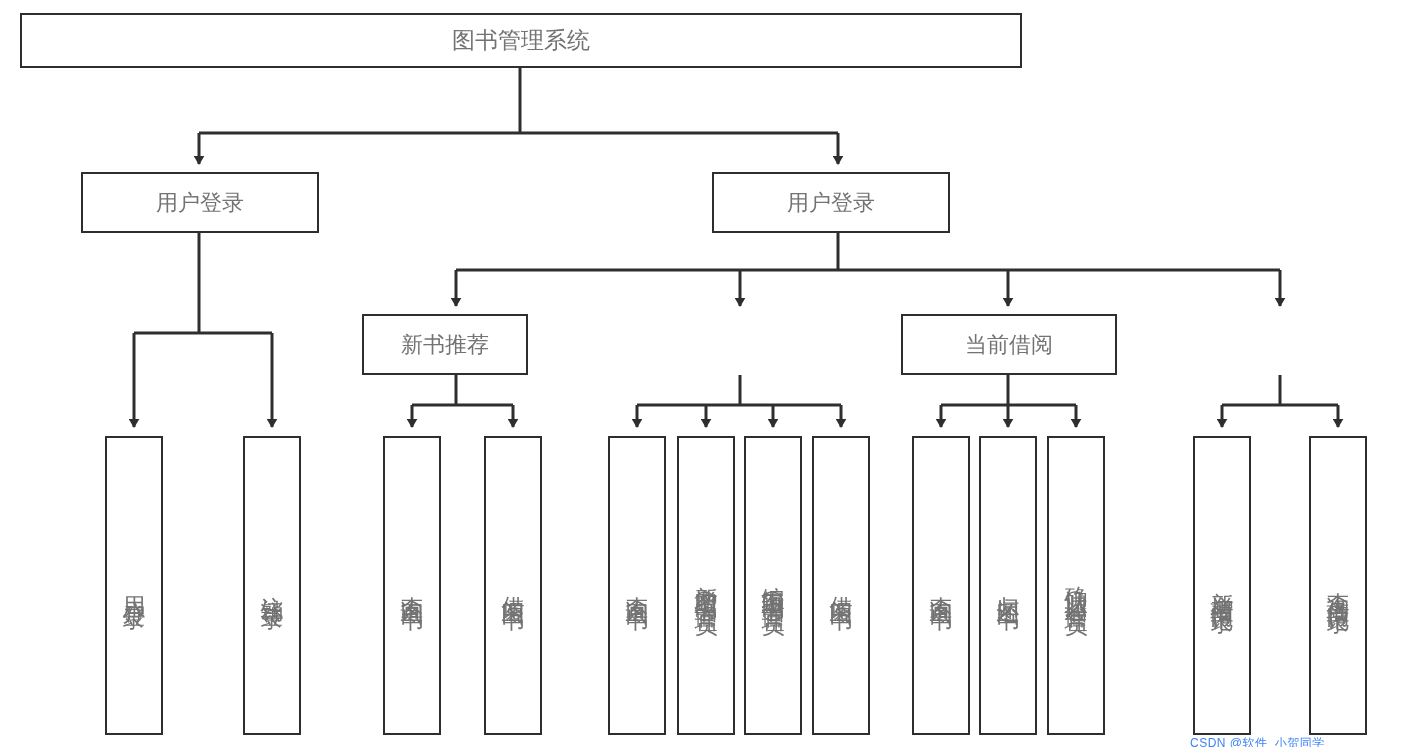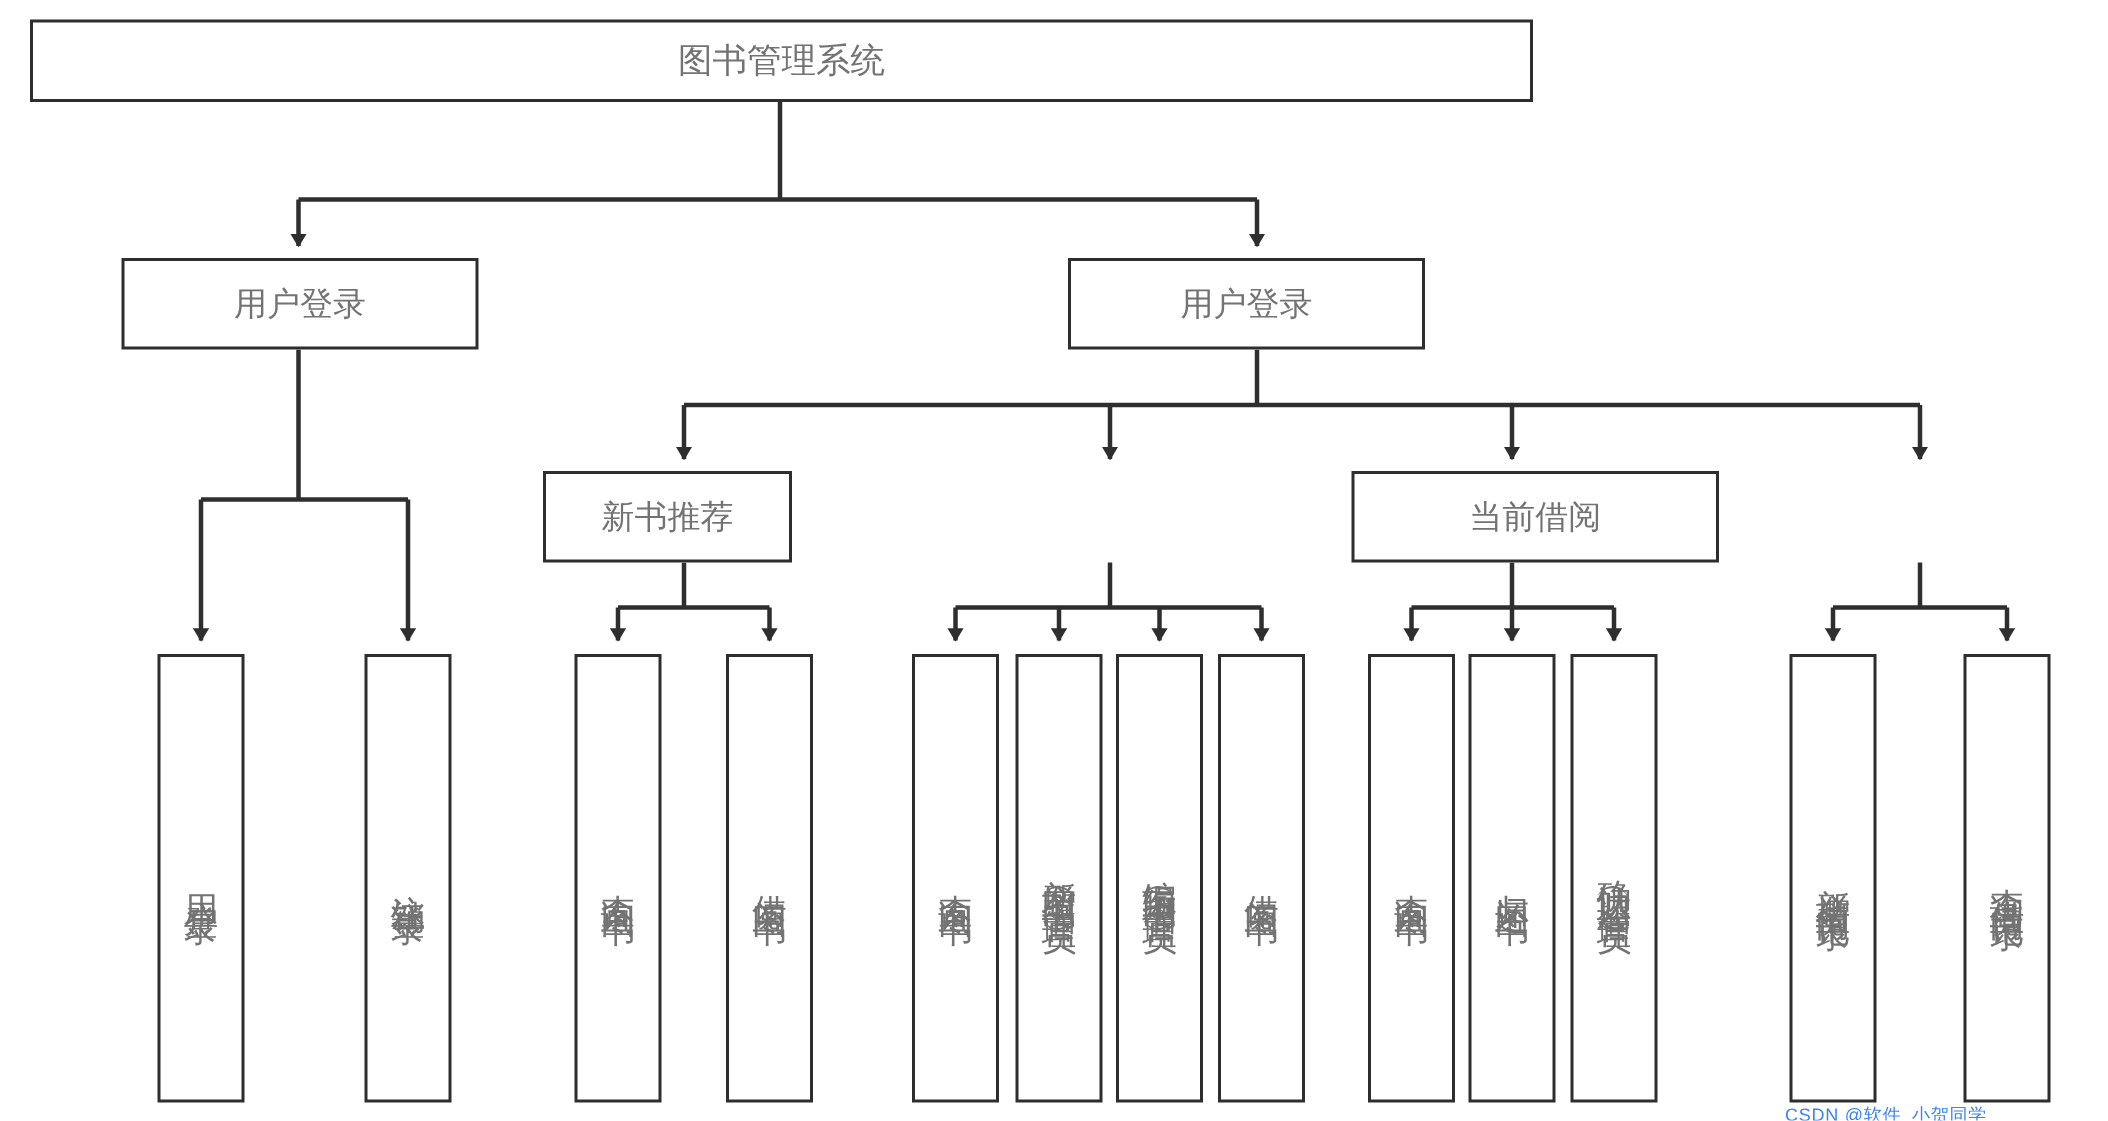--- a/index.html
+++ b/index.html
@@ -136,21 +136,21 @@
   <div class="node horizontal" style="left:81px; top:172px; width:238px; height:61px;">
     <span class="node-label">用户登录</span>
   </div>
   <div class="node horizontal" style="left:712px; top:172px; width:238px; height:61px;">
     <span class="node-label">用户登录</span>
   </div>
 
   <div class="node horizontal" style="left:362px; top:314px; width:166px; height:61px;">
     <span class="node-label">新书推荐</span>
   </div>
-  <div class="node horizontal" style="left:901px; top:314px; width:245px; height:61px;">
+  <div class="node horizontal" style="left:901px; top:314px; width:216px; height:61px;">
     <span class="node-label">当前借阅</span>
   </div>
 
   <div class="node vertical" style="left:105px; top:436px; width:58px; height:299px;">
     <span class="node-label">用户登录</span>
   </div>
   <div class="node vertical" style="left:243px; top:436px; width:58px; height:299px;">
     <span class="node-label">注销登录</span>
   </div>
 

